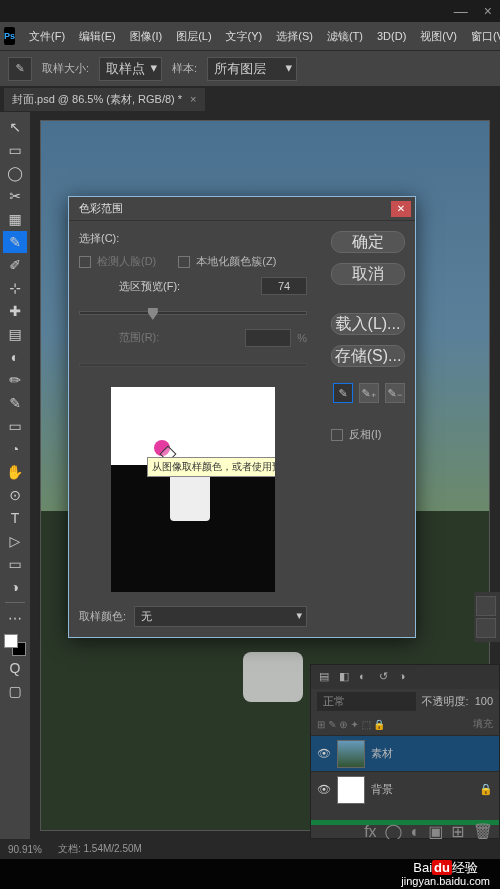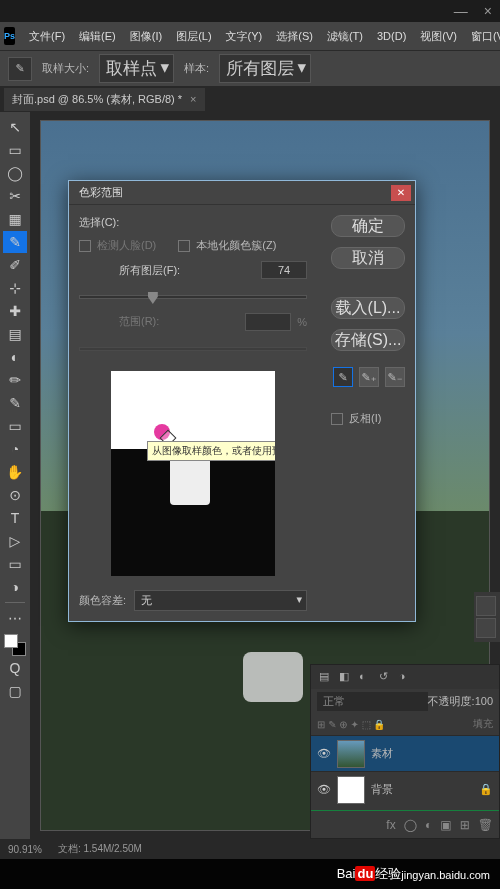--- a/index.html
+++ b/index.html
@@ -7,21 +7,21 @@
 
 .titlebar { height: 22px; background: #1c1c1c; display: flex; align-items: center; justify-content: flex-end; padding: 0 8px; gap: 16px; }
 .titlebar span { color: #999; font-size: 14px; cursor: default; }
 
 .menubar { height: 28px; background: #444; display: flex; align-items: center; padding: 0 4px; gap: 2px; font-size: 11px; }
 .ps-logo { width: 18px; height: 18px; background: #000000; color: #31a8ff; font-weight: bold; font-size: 9px; display: flex; align-items: center; justify-content: center; border-radius: 2px; margin-right: 6px; }
 .menubar-item { padding: 4px 6px; color: #ddd; cursor: pointer; white-space: nowrap; }
 
 .optionsbar { height: 36px; background: #444; display: flex; align-items: center; padding: 0 8px; gap: 10px; border-top: 1px solid #2a2a2a; font-size: 11px; }
 .opt-icon { width: 24px; height: 24px; background: #333; border: 1px solid #555; display: flex; align-items: center; justify-content: center; }
-.opt-select { background: #333; border: 1px solid #555; color: #ccc; padding: 2px 16px 2px 6px; font-size: 17px; position: relative; }
+.opt-select { background: #333; border: 1px solid #555; color: #ccc; padding: 2px 16px 2px 6px; font-size: 13px; position: relative; }
 .opt-select::after { content: "▾"; position: absolute; right: 4px; }
 
 .tabbar { height: 26px; background: #282828; display: flex; align-items: center; padding-left: 4px; font-size: 11px; }
 .doc-tab { background: #383838; padding: 4px 8px; color: #ccc; display: flex; gap: 8px; align-items: center; }
 .doc-tab .x { color: #999; }
 
 .workspace { display: flex; height: calc(100% - 22px - 28px - 36px - 26px - 20px - 30px); }
 
 .toolbar { width: 30px; background: #444; display: flex; flex-direction: column; align-items: center; padding: 4px 0; gap: 1px; }
 .tool { width: 24px; height: 22px; display: flex; align-items: center; justify-content: center; color: #ccc; font-size: 14px; cursor: pointer; position: relative; }
@@ -35,39 +35,39 @@
 .canvas-img { position: absolute; top: 8px; left: 10px; right: 10px; bottom: 8px; background: linear-gradient(to bottom, #4a7090 0%, #5a8099 30%, #6b8a6b 55%, #3a4a3a 100%); border: 1px solid #555; }
 .canvas-grass { position: absolute; bottom: 0; left: 0; right: 0; height: 45%; background: #2a3828; }
 .canvas-shoes { position: absolute; bottom: 18%; left: 45%; width: 60px; height: 50px; background: #ddd; border-radius: 8px; opacity: 0.8; }
 
 .right-dock { width: 26px; position: absolute; right: 0; top: 592px; background: #383838; display: flex; flex-direction: column; gap: 2px; padding: 4px 2px; }
 .dock-icon { width: 20px; height: 20px; background: #444; border: 1px solid #555; }
 
 .layers-panel { position: absolute; right: 0; bottom: 50px; width: 190px; height: 175px; background: #383838; border: 1px solid #222; font-size: 11px; }
 .lp-tabs { height: 24px; display: flex; align-items: center; padding: 0 8px; gap: 6px; background: #333; }
 .lp-tab-icon { width: 14px; height: 14px; color: #aaa; }
-.lp-row1 { height: 24px; display: flex; align-items: center; padding: 0 6px; }
+.lp-row1 { height: 24px; display: flex; align-items: center; padding: 0 6px; gap: 6px; }
 .lp-sel { background: #2a2a2a; padding: 2px 6px; color: #888; flex: 1; }
 .lp-icons { height: 22px; display: flex; align-items: center; padding: 0 6px; gap: 8px; color: #777; font-size: 10px; }
 .layer { height: 36px; display: flex; align-items: center; padding: 0 6px; gap: 6px; border-top: 1px solid #2a2a2a; }
 .layer.sel { background: #1a4971; }
 .eye { width: 14px; color: #ccc; }
 .thumb { width: 28px; height: 28px; background: #fff; border: 1px solid #666; }
 .thumb.photo { background: linear-gradient(#6699bb, #335533); }
-.lp-footer { position: absolute; bottom: 0; left: 0; right: 0; height: 28px; display: flex; align-items: center; justify-content: flex-end; gap: 8px; padding: 0 6px; color: #888; font-size: 12px; border-top: 1px solid #15803d; }
+.lp-footer { position: absolute; bottom: 0; left: 0; right: 0; height: 18px; display: flex; align-items: center; justify-content: flex-end; gap: 8px; padding: 0 6px; color: #888; font-size: 16px; border-top: 5px solid #15803d; }
 
 .statusbar { position: absolute; bottom: 30px; left: 0; right: 0; height: 20px; background: #282828; display: flex; align-items: center; padding: 0 8px; gap: 16px; font-size: 10px; color: #999; }
 
 .watermark { position: absolute; bottom: 0; left: 0; right: 0; height: 30px; background: rgba(0,0,0,0.85); display: flex; align-items: center; justify-content: flex-end; padding: 0 10px; color: #fff; font-size: 11px; }
-.wm-logo { display: flex; flex-direction: row; align-items: flex-end; line-height: 1.1; }
+.wm-logo { display: flex; flex-direction: column; align-items: center; line-height: 1.1; }
 .wm-brand { font-size: 13px; }
 .wm-brand b { background: #e10601; padding: 0 2px; border-radius: 2px; }
 
 
-.dialog { position: absolute; top: 180px; left: 68px; width: 348px; height: 442px; background: #444; border: 1px solid #90b8d8; box-shadow: 0 4px 20px rgba(0,0,0,0.6); }
+.dialog { position: absolute; top: 196px; left: 68px; width: 348px; height: 442px; background: #444; border: 1px solid #90b8d8; box-shadow: 0 4px 20px rgba(0,0,0,0.6); }
 .dlg-title { height: 24px; background: #444; display: flex; align-items: center; justify-content: space-between; padding: 0 4px; border-bottom: 1px solid #333; }
 .dlg-title span { padding-left: 6px; color: #ddd; font-size: 11px; }
 .dlg-close { width: 20px; height: 16px; background: #c84f4f; color: #fff; display: flex; align-items: center; justify-content: center; font-size: 10px; cursor: pointer; }
 .dlg-body { padding: 10px; display: flex; gap: 24px; height: calc(100% - 24px); }
 .dlg-left { flex: 1; display: flex; flex-direction: column; }
 .dlg-right { width: 74px; display: flex; flex-direction: column; gap: 10px; align-items: stretch; }
 .dlg-btn { height: 22px; background: #555; border: 1px solid #666; color: #ddd; font-size: 16px; display: flex; align-items: center; justify-content: center; cursor: pointer; border-radius: 10px; }
 .dlg-row { display: flex; align-items: center; gap: 6px; margin-bottom: 8px; font-size: 11px; }
 .dlg-label { color: #ccc; }
 .dlg-select { flex: 1; background: #333; border: 1px solid #555; color: #ccc; padding: 2px 6px; position: relative; }
@@ -227,21 +227,21 @@
       </div>
       <div class="dlg-row">
         <span class="dlg-check"></span>
         <span class="dlg-disabled">检测人脸(D)</span>
         <span style="width:10px"></span>
         <span class="dlg-check"></span>
         <span>本地化颜色簇(Z)</span>
       </div>
       <div class="dlg-row">
         <span style="width:34px"></span>
-        <span class="dlg-label">所有图层(F):</span>
+        <span class="dlg-label">选区预览(F):</span>
         <span style="flex:1"></span>
         <input class="dlg-input" value="74" style="">
       </div>
       <div class="dlg-slider">
         <div class="dlg-slider-thumb"></div>
       </div>
       <div class="dlg-row dlg-disabled">
         <span style="width:34px"></span>
         <span>范围(R):</span>
         <span style="flex:1"></span>
@@ -255,21 +255,21 @@
           <div class="dlg-prev-dark"></div>
           <div class="dlg-prev-fig"></div>
           <div class="dlg-prev-dot"></div>
           <div class="dlg-prev-cursor"></div>
         </div>
         <div class="dlg-tooltip">从图像取样颜色，或者使用预定义的颜色范围</div>
       </div>
 
 
       <div class="dlg-footer-row">
-        <span>颜色容差:</span>
+        <span>取样颜色:</span>
         <div class="dlg-footer-sel">无</div>
       </div>
     </div>
 
     <div class="dlg-right">
       <div class="dlg-btn">确定</div>
       <div class="dlg-btn">取消</div>
       <div style="height:8px"></div>
       <div class="dlg-btn">载入(L)...</div>
       <div class="dlg-btn">存储(S)...</div>

